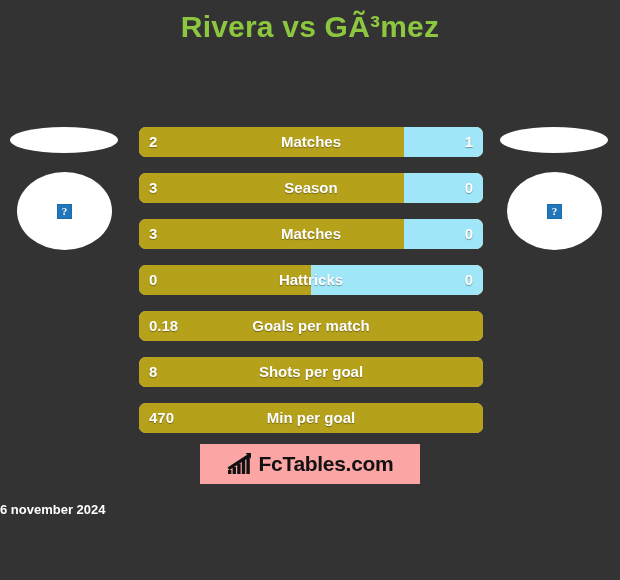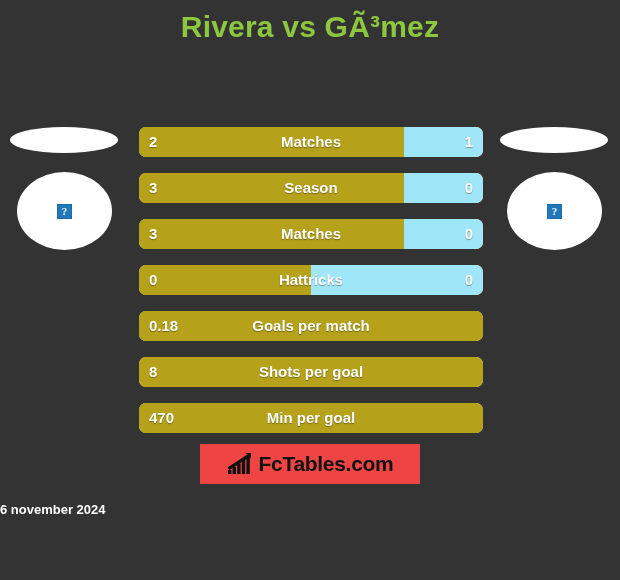--- a/index.html
+++ b/index.html
@@ -146,21 +146,21 @@
     border-radius: 13px;
   }
 
   
   .logo-box {
     position: absolute;
     left: 200px;
     top: 444px;
     width: 220px;
     height: 40px;
-    background: #ef4444;
+    background: #fca5a5;
     display: flex;
     align-items: center;
     justify-content: center;
     gap: 6px;
   }
   .logo-icon { display: block; }
   .logo-text {
     color: #111111;
     font-size: 21px;
     font-weight: bold;

